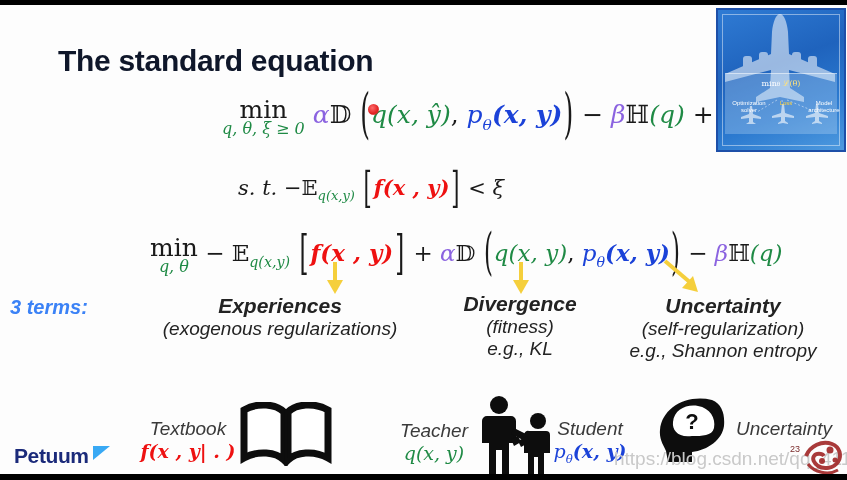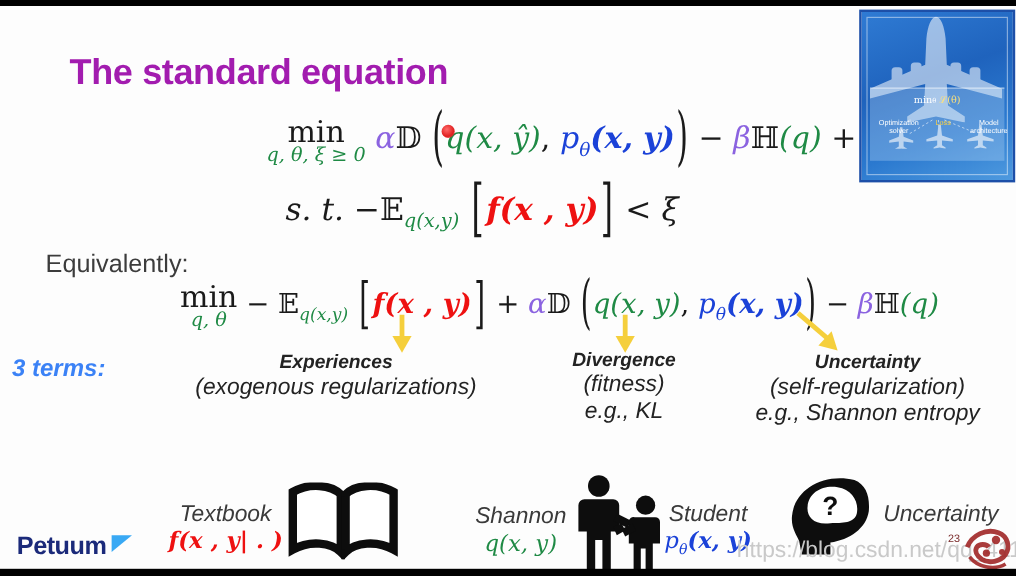--- a/index.html
+++ b/index.html
@@ -6,55 +6,55 @@
   body{font-family:"Liberation Sans",sans-serif;}
   #slide{
     position:relative;width:847px;height:480px;background:#fdfdfd;overflow:hidden;
   }
   #slide::before{content:"";position:absolute;left:0;top:0;width:847px;height:5px;background:#000;}
   #slide::after{content:"";position:absolute;left:0;bottom:0;width:847px;height:6px;background:#000;}
 
   
   .title{
     position:absolute;left:58px;top:44px;
-    font-size:30px;font-weight:bold;color:#a21caf;letter-spacing:-0.3px;
+    font-size:30px;font-weight:bold;color:#0f172a;letter-spacing:-0.3px;
     font-family:"Liberation Sans",sans-serif;
   }
 
   
   .math{font-family:"DejaVu Serif","Liberation Serif",serif;color:#1a1a1a;white-space:nowrap;}
   .mi{font-style:italic;}
   .bi{font-style:italic;font-weight:bold;}
   .grn{color:#1f8a45;}
   .blu{color:#1b42d8;}
   .red{color:#ee1111;}
   .vio{color:#8b63e0;}
   .sub{font-size:0.62em;position:relative;top:0.40em;}
   .bigparen{display:inline-block;transform:scaleY(2.15);font-weight:300;margin:0 1px;position:relative;top:-1px;}
   .bigbrack{display:inline-block;transform:scaleY(2.0);font-weight:300;margin:0 2px;}
   .opmin{display:inline-block;text-align:center;vertical-align:middle;line-height:0.95;}
   .opmin .m{display:block;font-size:25px;font-style:normal;}
   .opmin .s{display:block;font-size:16px;font-style:italic;margin-top:-1px;}
 
   
   .eq1{position:absolute;left:222px;top:98px;font-size:25px;}
-  .eq2{position:absolute;left:238px;top:160px;font-size:26px;}
+  .eq2{position:absolute;left:238px;top:175px;font-size:21px;}
   .equivalently{
     position:absolute;left:38px;top:209px;font-size:21px;color:#3c3c3c;
     font-family:"Liberation Sans",sans-serif;
   }
   .eq3{position:absolute;left:150px;top:236px;font-size:23px;}
 
   
   .terms-label{
     position:absolute;left:10px;top:296px;font-size:20px;font-style:italic;font-weight:bold;
     color:#3b82f6;font-family:"Liberation Sans",sans-serif;
   }
   .term{position:absolute;text-align:center;font-family:"Liberation Sans",sans-serif;color:#232323;}
-  .term .t-head{font-size:16px;font-weight:bold;font-style:italic;line-height:1.12;}
+  .term .t-head{font-size:21px;font-weight:bold;font-style:italic;line-height:1.12;}
   .term .t-sub{font-size:19px;font-style:italic;line-height:1.18;}
   .term-experiences{left:120px;top:294px;width:320px;}
   .term-divergence{left:420px;top:292px;width:200px;text-align:center;}
   .term-uncertainty{left:600px;top:294px;width:246px;}
 
   
   .arrow{position:absolute;}
 
   
   .brow{position:absolute;font-family:"Liberation Sans",sans-serif;}
@@ -132,21 +132,20 @@
   <div class="cursor-dot"></div>
 
   <div class="eq2 math">
     <span class="mi">s. t.</span>
     <span>−</span><span>𝔼</span><span class="sub mi grn">q(x,y)</span>
     <span class="bigbrack">[</span><span class="bi red">f(x , y)</span><span class="bigbrack">]</span>
     <span>&lt;</span>
     <span class="mi">ξ</span>
   </div>
 
-  <div class="equivalently">Equivalently:</div>
 
   <div class="eq3 math">
     <span class="opmin">
       <span class="m">min</span>
       <span class="s grn">q, θ</span>
     </span>
     <span>−</span>
     <span>𝔼</span><span class="sub mi grn">q(x,y)</span>
     <span class="bigbrack">[</span><span class="bi red">f(x , y)</span><span class="bigbrack">]</span>
     <span>+</span>
@@ -193,21 +192,21 @@
     <div class="lab">Textbook</div>
     <div class="formula math bi red">f(x , y| . )</div>
   </div>
   <svg class="icon-textbook" width="92" height="64" viewBox="0 0 92 64">
     <path d="M4 8 C18 0 36 2 44 10 L44 58 C36 50 18 48 4 56 Z" fill="#ffffff" stroke="#0d0d0d" stroke-width="7"></path>
     <path d="M88 8 C74 0 56 2 48 10 L48 58 C56 50 74 48 88 56 Z" fill="#ffffff" stroke="#0d0d0d" stroke-width="7"></path>
     <rect x="44.5" y="12" width="3" height="44" fill="#0d0d0d"></rect>
   </svg>
 
   <div class="brow lbl-teacher">
-    <div class="lab">Shannon</div>
+    <div class="lab">Teacher</div>
     <div class="formula math mi grn">q(x, y)</div>
   </div>
   <svg class="icon-people" width="84" height="84" viewBox="0 0 84 84">
     <g fill="#0d0d0d">
       <circle cx="25" cy="11" r="9"></circle>
       <path d="M13 22 h24 a5 5 0 0 1 5 5 v22 h-7 v33 h-7 V56 h-6 v26 h-7 V49 h-7 V27 a5 5 0 0 1 5 -5 z"></path>
       <path d="M40 34 l12 6 -3 6 -12 -6 z"></path>
       <circle cx="64" cy="27" r="8"></circle>
       <path d="M55 37 h17 a4 4 0 0 1 4 4 v18 h-6 v24 h-6 V63 h-4 v20 h-6 V59 h-4 V41 a4 4 0 0 1 5 -4 z"></path>
       <path d="M53 42 l-9 5 3 6 9 -5 z"></path>

